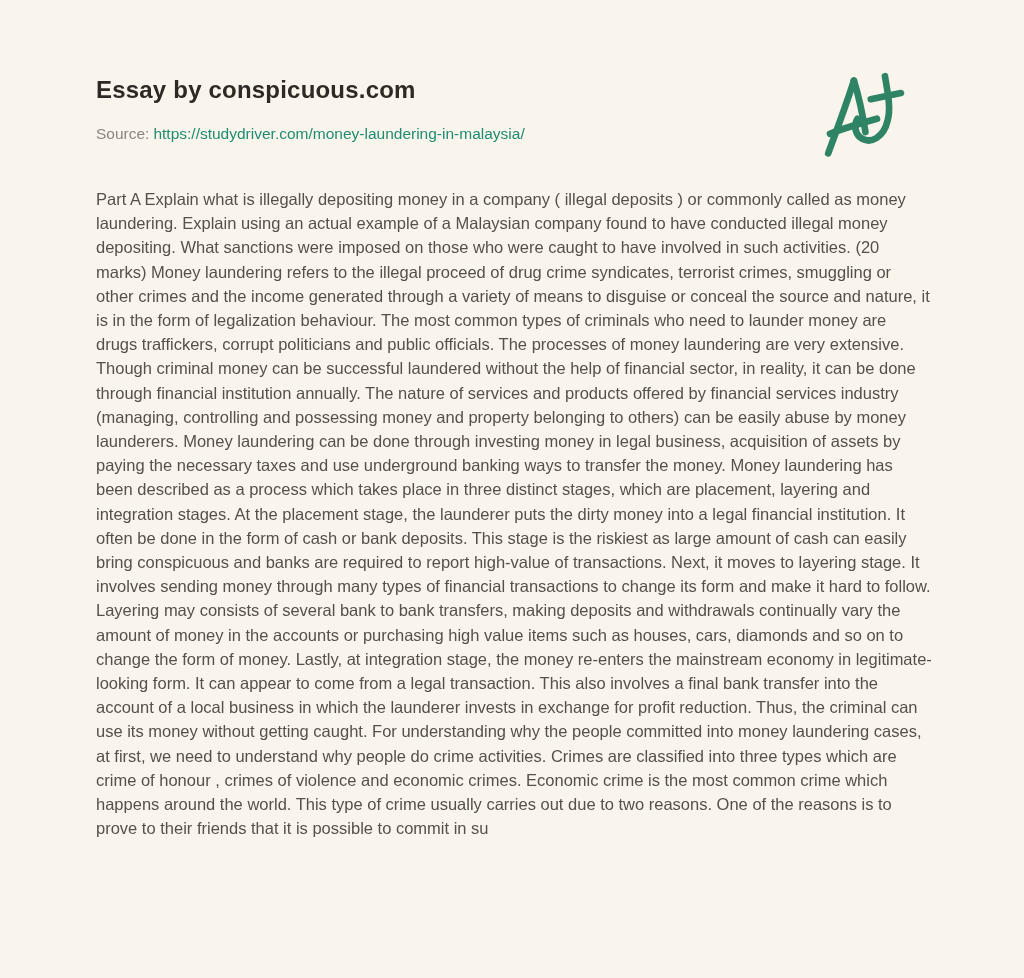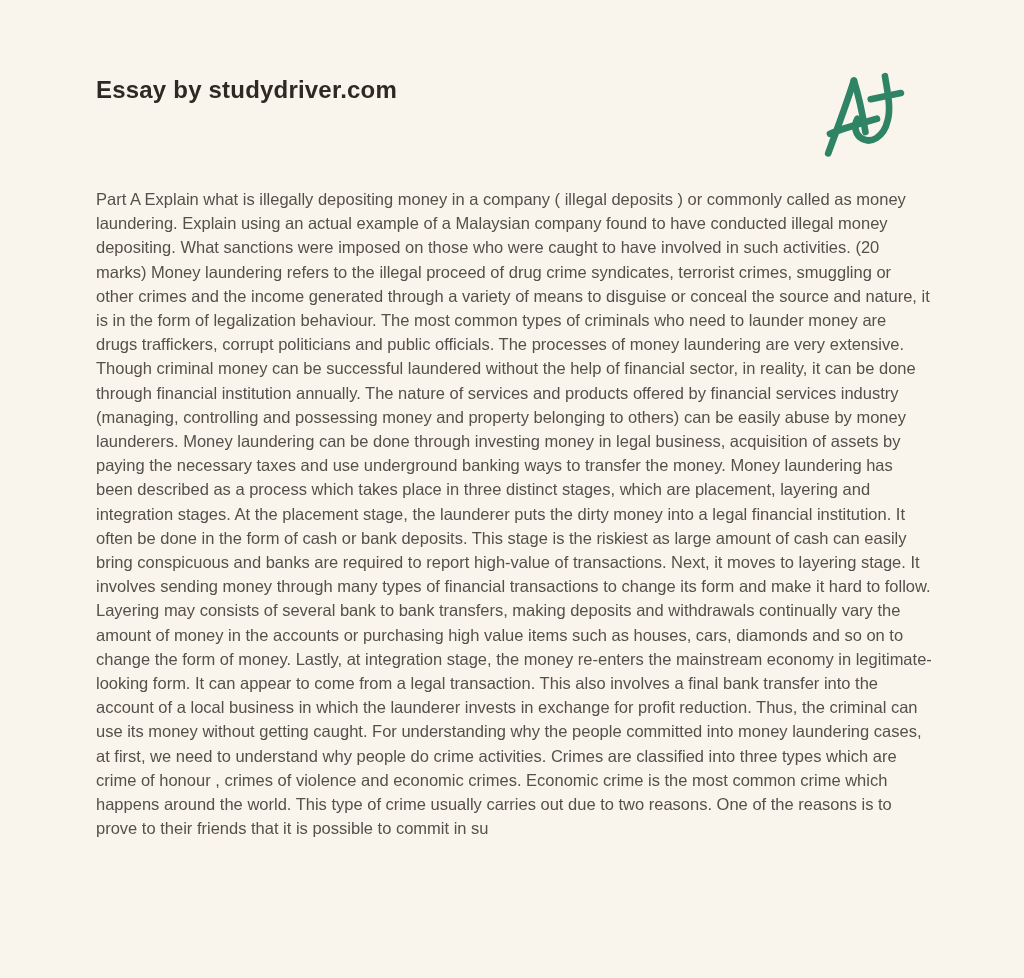--- a/index.html
+++ b/index.html
@@ -62,21 +62,24 @@
     text-align: left;
   }
 </style>
 </head>
 <body>
 
 <div class="page">
 
   <div class="header">
     <div>
-      <div class="header-title">Essay by studydriver.com</div>
+      <div class="header-title">Essay by conspicuous.com</div>
+      <div class="source-line">
+        <span>Source:</span><a class="source-link" href="#">https://studydriver.com/money-laundering-in-malaysia/</a>
+      </div>
     </div>
 
     <div class="logo">
       <svg viewBox="0 0 100 115" width="90" height="102" fill="none" stroke="#2E8465" stroke-width="7.5" stroke-linecap="round">
 
         <path d="M42,21 C35,43 23,76 13,103"></path>
 
         <path d="M42,21 C48,40 52,60 55,79"></path>
 
         <path d="M15,81 C32,74 50,69 68,64"></path>

